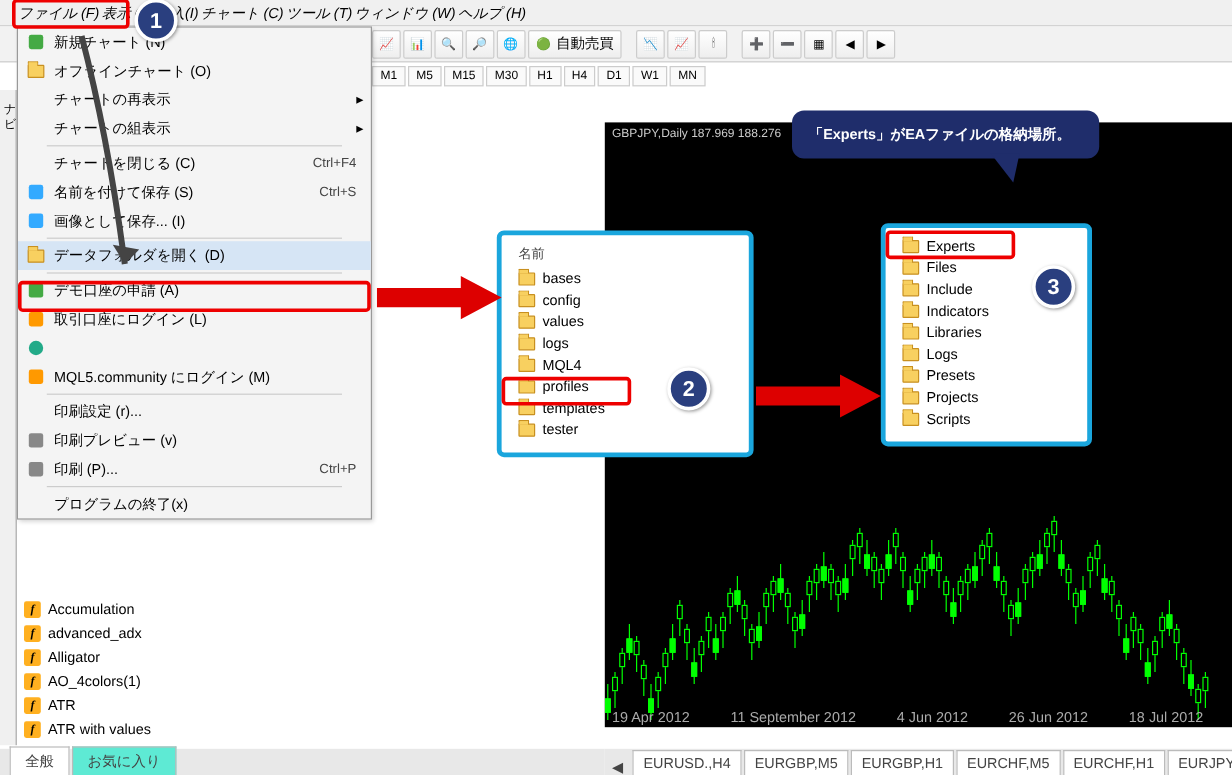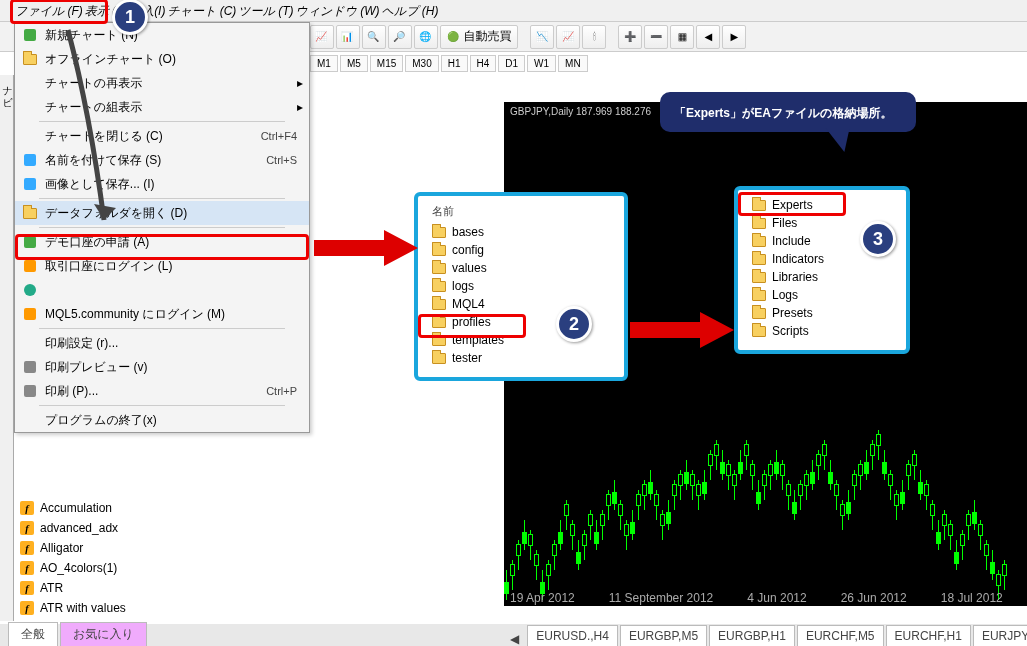--- a/index.html
+++ b/index.html
@@ -588,21 +588,21 @@
       <div>ATR</div>
     </div>
     <div class="ni">
       <div class="yic">f</div>
       <div>ATR with values</div>
     </div>
   </div>
 
 <div class="nav-tabs">
   <div class="nt">全般</div>
-  <div class="nt" style="background:#f0abfc">お気に入り</div>
+  <div class="nt" style="background:#5eead4">お気に入り</div>
 </div>
 
 <div class="folderwin fw1">
   <div class="hdr">名前</div>
   <div id="fw1items">
       <div class="fi">
         <div class="ifolder"></div>
         <div class="ft">bases</div>
       </div>
       <div class="fi">
@@ -658,20 +658,24 @@
         <div class="ifolder"></div>
         <div class="ft">Libraries</div>
       </div>
       <div class="fi">
         <div class="ifolder"></div>
         <div class="ft">Logs</div>
       </div>
       <div class="fi">
         <div class="ifolder"></div>
         <div class="ft">Presets</div>
+      </div>
+      <div class="fi">
+        <div class="ifolder"></div>
+        <div class="ft">Projects</div>
       </div>
       <div class="fi">
         <div class="ifolder"></div>
         <div class="ft">Scripts</div>
       </div>
     </div>
 </div>
 
 <div class="callout">
   <span>「Experts」がEAファイルの格納場所。</span>

